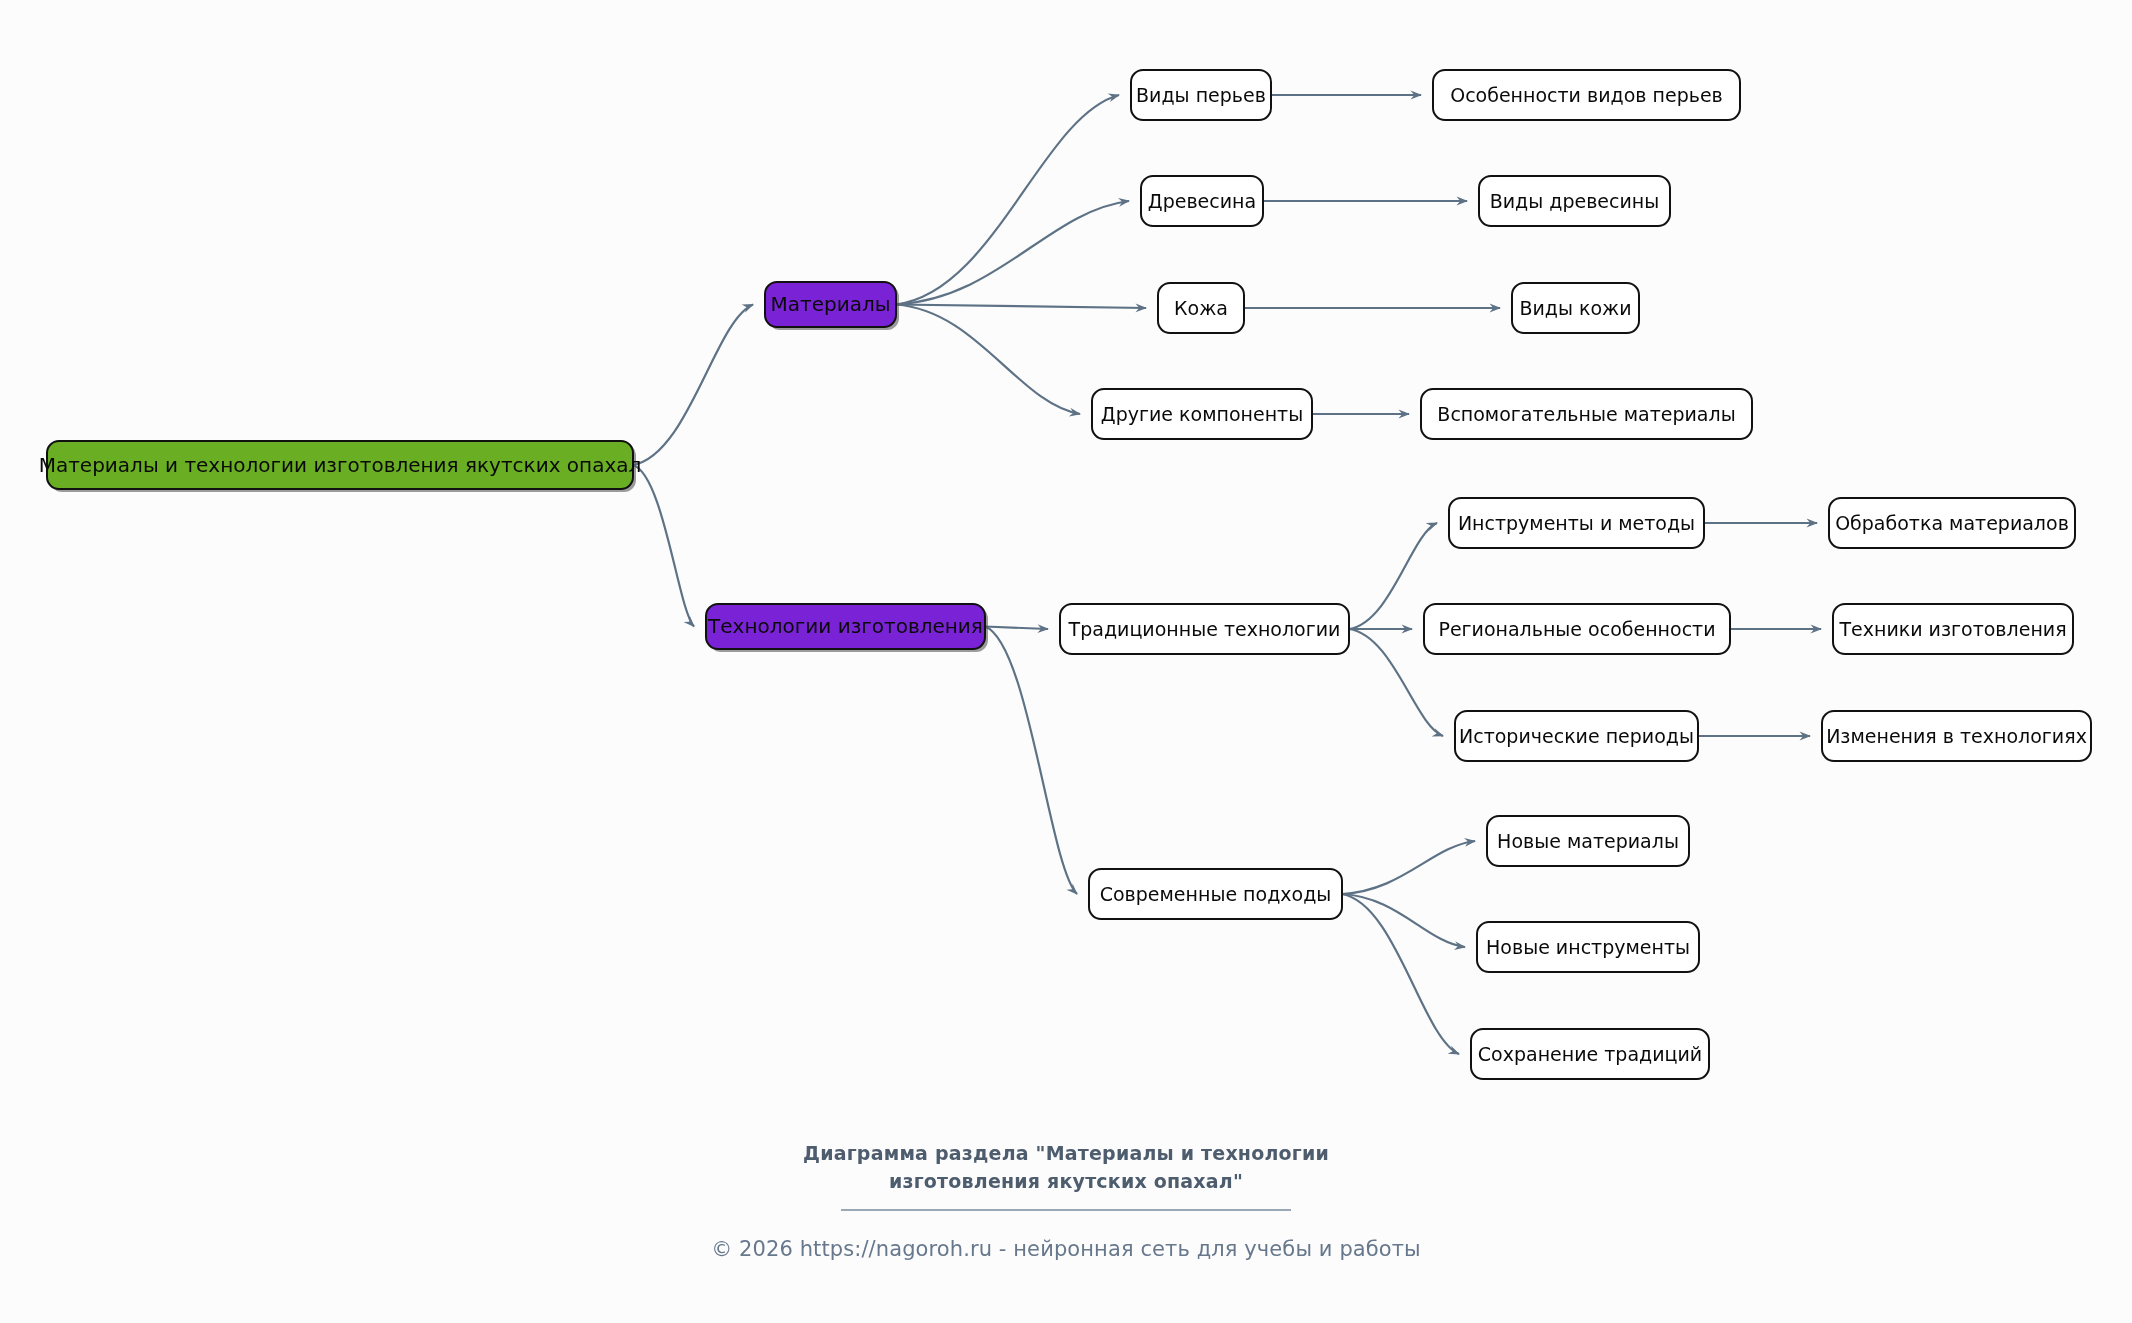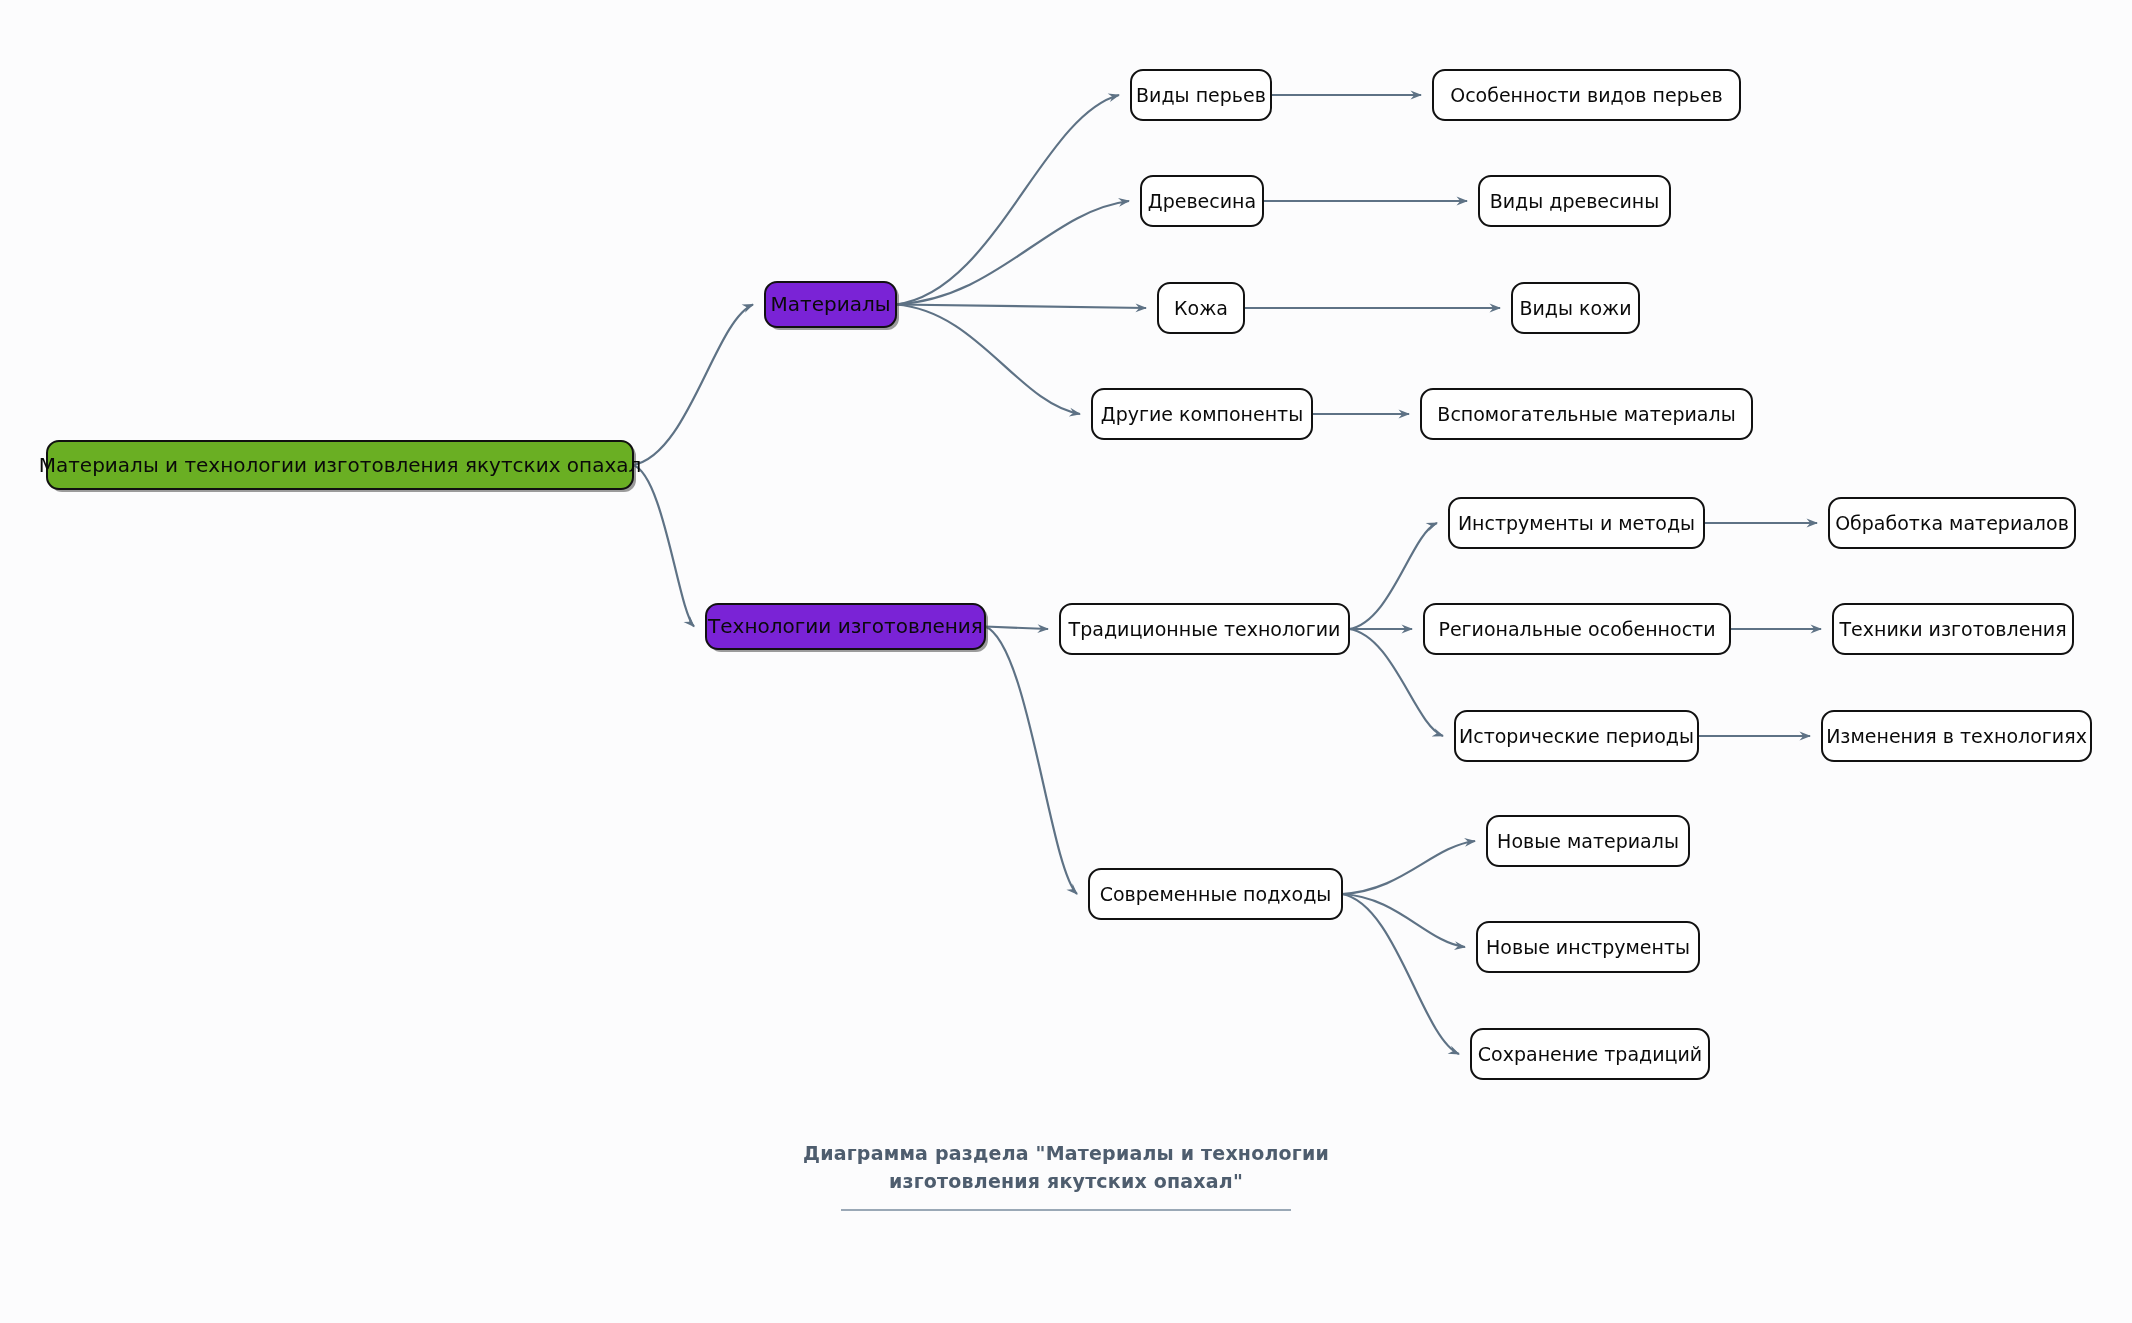--- a/index.html
+++ b/index.html
@@ -219,14 +219,15 @@
         </g>
       </g>
   </svg>
 
   <div class="footer">
     <div class="footer-title">
       <div>Диаграмма раздела "Материалы и технологии</div>
       <div>изготовления якутских опахал"</div>
     </div>
     <div class="footer-rule"></div>
+    <div class="footer-copyright">© 2026 https://nagoroh.ru - нейронная сеть для учебы и работы</div>
   </div>
 </div>
 
 </body></html>

